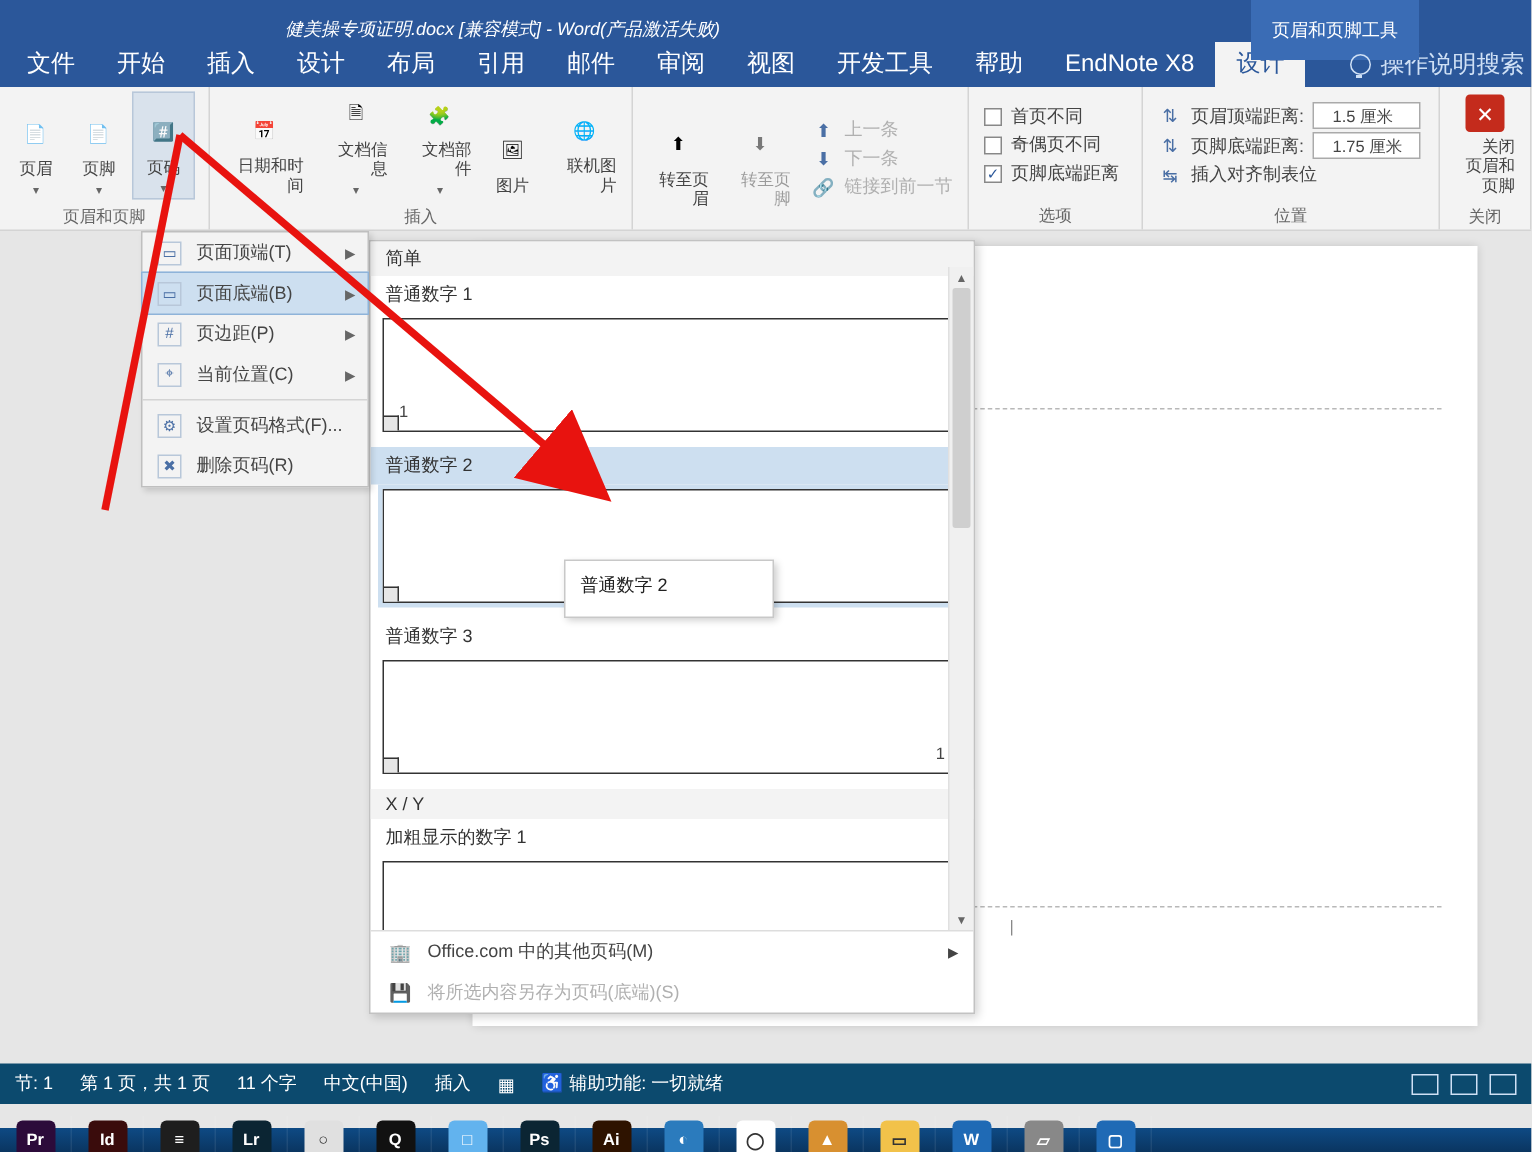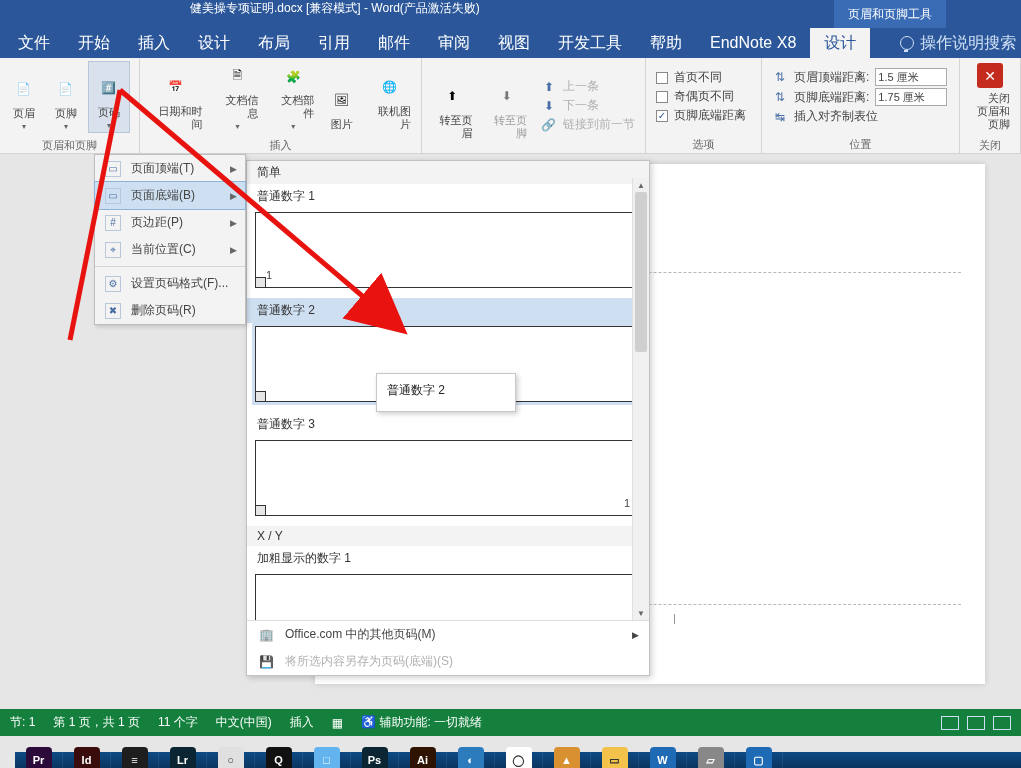--- a/index.html
+++ b/index.html
@@ -1,21 +1,21 @@
 <!DOCTYPE html>
 <html><head>
 <meta charset="utf-8">
 <style>
 * { margin: 0; padding: 0; box-sizing: border-box; font-family: "Microsoft YaHei", "Segoe UI", sans-serif; }
 body { width: 1021px; height: 768px; background: #e6e6e6; overflow: hidden; position: relative; font-size: 12px; }
 
 
-.title-bar { height: 28px; background: #2b579a; color: #fff; display: flex; align-items: flex-start; padding-left: 190px; font-size: 12px; }
+.title-bar { height: 28px; background: #2b579a; color: #fff; display: flex; align-items: flex-end; padding-left: 190px; font-size: 12px; font-style: italic; }
 .title-text { white-space: nowrap; }
-.title-tools { position: absolute; right: 75px; top: 0; height: 28px; background: #3a6cb5; padding: 5px 14px; display: flex; align-items: center; color:#fff; }
+.title-tools { position: absolute; right: 75px; top: 0; height: 40px; background: #3a6cb5; padding: 5px 14px; display: flex; align-items: center; color:#fff; }
 
 
 .menu-row { height: 30px; background: #2b579a; color: #fff; display: flex; align-items: center; padding: 0 4px; font-size: 16px; }
 .menu-row .tab { padding: 0 14px; line-height: 30px; cursor: pointer; }
 .menu-row .tab.active { background: #f3f3f3; color: #2b579a; }
 .menu-row .search-hint { display: flex; align-items: center; gap: 6px; margin-left: 30px; color: #cfe0f5; justify-content: flex-end; }
 .bulb-icon { width: 14px; height: 14px; border: 1.5px solid #cfe0f5; border-radius: 50%; position: relative; }
 .bulb-icon::after { content:""; position:absolute; bottom:-3px; left:3px; width:4px; height:2px; background:#cfe0f5;}
 
 
@@ -25,21 +25,21 @@
 .ribbon-group-label { height: 18px; text-align: center; font-size: 11px; color: #666; line-height: 18px; }
 .big-btn { display: flex; flex-direction: column; align-items: center; justify-content: flex-end; padding: 2px 6px; height: 72px; min-width: 34px; cursor: pointer; }
 .big-btn.highlight { background: #d9e2ec; border: 1px solid #b8c7d9; }
 .big-btn .icon { width: 28px; height: 28px; display:flex; align-items:center; justify-content:center; }
 .big-btn .lbl { margin-top: 4px; text-align: right; font-size: 11px; color:#444; line-height:13px;}
 .drop-arrow { font-size: 8px; color: #666; margin-top:2px;}
 .small-stack { display:flex; flex-direction:column; gap:2px; padding:3px 6px; }
 .small-stack .line { display:flex; align-items:center; gap:6px; white-space:nowrap; color:#444; cursor:pointer;}
 .small-stack .line.dis { color:#b0b0b0; cursor:default;}
 .cb { width:12px; height:12px; border:1px solid #888; display:inline-flex; align-items:center; justify-content:center; font-size:10px; color:#2b579a; background:#fff;}
-.spin { width:72px; height:18px; border:1px solid #aaa; background:#fff; display:flex; align-items:center; padding:0 2px; font-size:11px;}
+.spin { width:72px; height:18px; border:1px solid #aaa; background:#fff; display:flex; align-items:center; padding:0 12px; font-size:11px;}
 .close-btn { width:26px; height:26px; background:#c42b1c; color:#fff; display:flex; align-items:center; justify-content:center; font-size:14px; border-radius:3px;}
 .mini-icon { width:16px; height:16px; display:inline-flex; align-items:center; justify-content:center; color:#4a6fa5; font-size:12px;}
 
 
 .dropdown { position:absolute; top:154px; left:94px; width:152px; background:#f3f3f3; border:1px solid #bfbfbf; box-shadow:2px 2px 4px rgba(0,0,0,.15); z-index:10;}
 .dropdown .item { display:flex; align-items:center; gap:10px; padding:5px 10px; font-size:12px; color:#444; cursor:pointer; position:relative;}
 .dropdown .item.sel { background:#cddff0; border:1px solid #8eb3d9; margin:-1px;}
 .dropdown .item .arrow-r { position:absolute; right:8px; font-size:9px; color:#666;}
 .dropdown .sep { height:1px; background:#d4d4d4; margin:3px 0; }
 .dropdown .sub-icon { width:16px; height:16px; display:flex; align-items:center; justify-content:center; color:#4a6fa5; border:1px solid #b8c7d9; font-size:10px;}
@@ -71,26 +71,26 @@
 .red-arrow { position:absolute; top:80px; left:60px; z-index:15; }
 
 
 .doc-area { position:absolute; top:156px; left:0; right:0; bottom:60px; background:#e6e6e6; overflow:hidden;}
 .page { position:absolute; top:8px; left:315px; width:670px; height:520px; background:#fff; box-shadow:0 0 6px rgba(0,0,0,.15);}
 .page .hdr-line { position:absolute; top:108px; left:44px; right:24px; border-top:1px dashed #b8b8b8; }
 .page .cursor-mark { position:absolute; top:448px; left:358px; font-size:11px; color:#888;}
 .page .ft-line { position:absolute; top:440px; left:44px; right:24px; border-top:1px dashed #b8b8b8; }
 
 
-.status { position:absolute; left:0; right:0; bottom:32px; height:27px; background:#15803d; color:#fff; display:flex; align-items:center; padding:0 10px; gap:18px; font-size:12px;}
+.status { position:absolute; left:0; right:0; bottom:32px; height:27px; background:#0c4a6e; color:#fff; display:flex; align-items:center; padding:0 10px; gap:18px; font-size:12px;}
 .status .view-ctrl { margin-left:auto; display:flex; align-items:center; gap:8px;}
 .status .vicon { width:18px; height:14px; border:1px solid #cfe0f5; }
 
 
-.taskbar { position:absolute; left:0; right:0; bottom:0; height:16px; background:linear-gradient(#0e4a84,#0a3560); display:flex; align-items:center;margin-left:15px;}
+.taskbar { position:absolute; left:0; right:0; bottom:0; height:16px; background:linear-gradient(#0e4a84,#0a3560); display:flex; align-items:center;}
 .taskbar .tb-item { width:48px; height:32px; display:flex; align-items:center; justify-content:center; border-right:1px solid rgba(255,255,255,.08);}
 .tb-box { width:26px; height:26px; border-radius:4px; display:flex; align-items:center; justify-content:center; color:#fff; font-size:11px; font-weight:bold;}
 </style>
 </head>
 <body>
 
 <div class="title-bar">
   <span class="title-text">健美操专项证明.docx [兼容模式]  -  Word(产品激活失败)</span>
 </div>
 <div class="title-tools">页眉和页脚工具</div>

